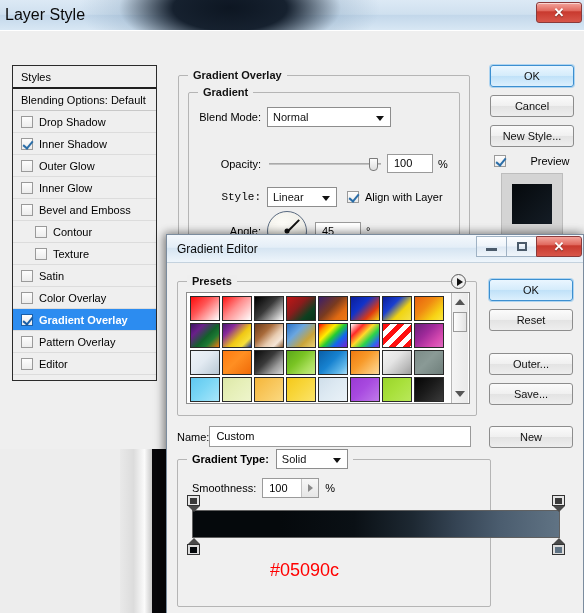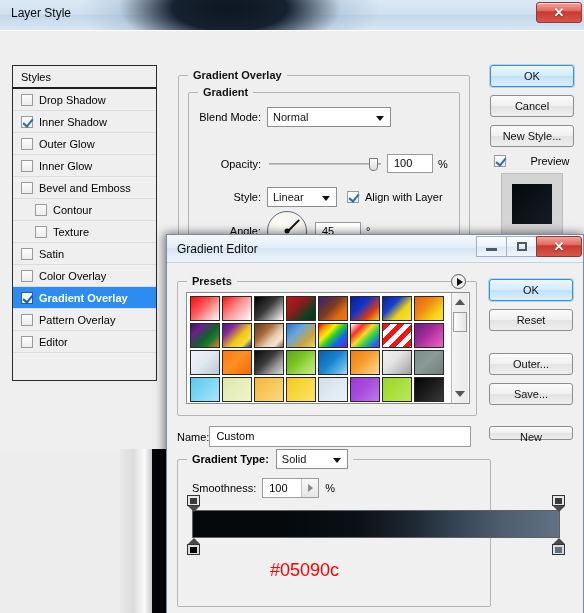--- a/index.html
+++ b/index.html
@@ -47,22 +47,22 @@
     left: 0px; top: 0px;
     width: 584px; height: 449px;
   }
   .ls-titlebar {
     position: absolute; left:0; top:0; width: 584px; height: 30px;
     background:
       radial-gradient(ellipse 150px 60px at 230px 8px, #0d1622 0%, #16212f 38%, rgba(120,150,178,0.25) 74%, rgba(190,210,228,0) 100%),
       linear-gradient(to bottom, #dce9f5 0%, #cfe0ef 48%, #c2d7ea 50%, #d8e7f4 100%);
   }
   .ls-title {
-    position: absolute; left: 11px; top: 6px;
-    font-size: 12px; color: #0a0a0a;
+    position: absolute; left: 5px; top: 6px;
+    font-size: 16px; color: #0a0a0a;
     font-family: "Liberation Sans", sans-serif;
   }
   .winbtn-close {
     position: absolute; top: 2px; right: 2px;
     width: 46px; height: 21px;
     border: 1px solid #8a3a3a;
     border-radius: 3px;
     background: linear-gradient(to bottom, #f3a49c 0%, #e0675c 42%, #c8392e 46%, #d8564a 100%);
     box-shadow: inset 0 1px 0 rgba(255,255,255,0.55);
   }
@@ -387,21 +387,21 @@
   }
   .name-input {
     width: 262px; height: 21px;
     border: 1px solid #9a9a9a;
     background: #fff;
     font-size: 11px; line-height: 19px;
     padding-left: 6px;
   }
   .btn-new {
     position: absolute; right: 10px; top: 163px;
-    width: 84px; height: 14px;
+    width: 84px; height: 22px;
   }
 
   .ge-btncol { position: absolute; right: 10px; top: 16px; width: 84px; }
 
   #gtype-group { left: 10px; top: 196px; width: 314px; height: 148px; }
   .gtype-label-wrap {
     position: absolute; top: -11px; left: 9px;
     background: #f0f0f0; padding: 0 5px;
     display: flex; align-items: center; gap: 7px;
   }
@@ -491,20 +491,21 @@
       <div class="ls-title">Layer Style</div>
       <div class="winbtn-close">
         <div class="x">✕</div>
       </div>
     </div>
 
     <div class="ls-body">
 
       <div class="styles-panel">
         <div class="styles-head">Styles</div>
+        <div class="styles-blend">Blending Options: Default</div>
         <div id="styles-rows">
             <div class="style-row">
               <span class="cb"></span>
               <span>Drop Shadow</span>
             </div>
             <div class="style-row">
               <span class="cb checked"></span>
               <span>Inner Shadow</span>
             </div>
             <div class="style-row">
@@ -569,21 +570,21 @@
             <div class="slider" style="margin-left:8px;">
               <div class="track"></div>
               <div class="thumb" style="left:100px;"></div>
             </div>
             <div class="numbox" style="margin-left:6px;">100</div>
             <span style="margin-left:5px;">%</span>
           </div>
 
 
           <div class="fld-row" style="left:4px; top:94px;">
-            <div class="fld-label" style="width:68px;">Style:</div>
+            <div class="fld-label" style="width:68px;font-family:Liberation Mono, monospace;">Style:</div>
             <div class="select" style="width:70px; margin-left:6px;">
               <span>Linear</span>
               <span class="arrow"></span>
             </div>
             <div style="display:flex;align-items:center;margin-left:10px;">
               <span class="cb checked"></span>
               <span>Align with Layer</span>
             </div>
           </div>
 

